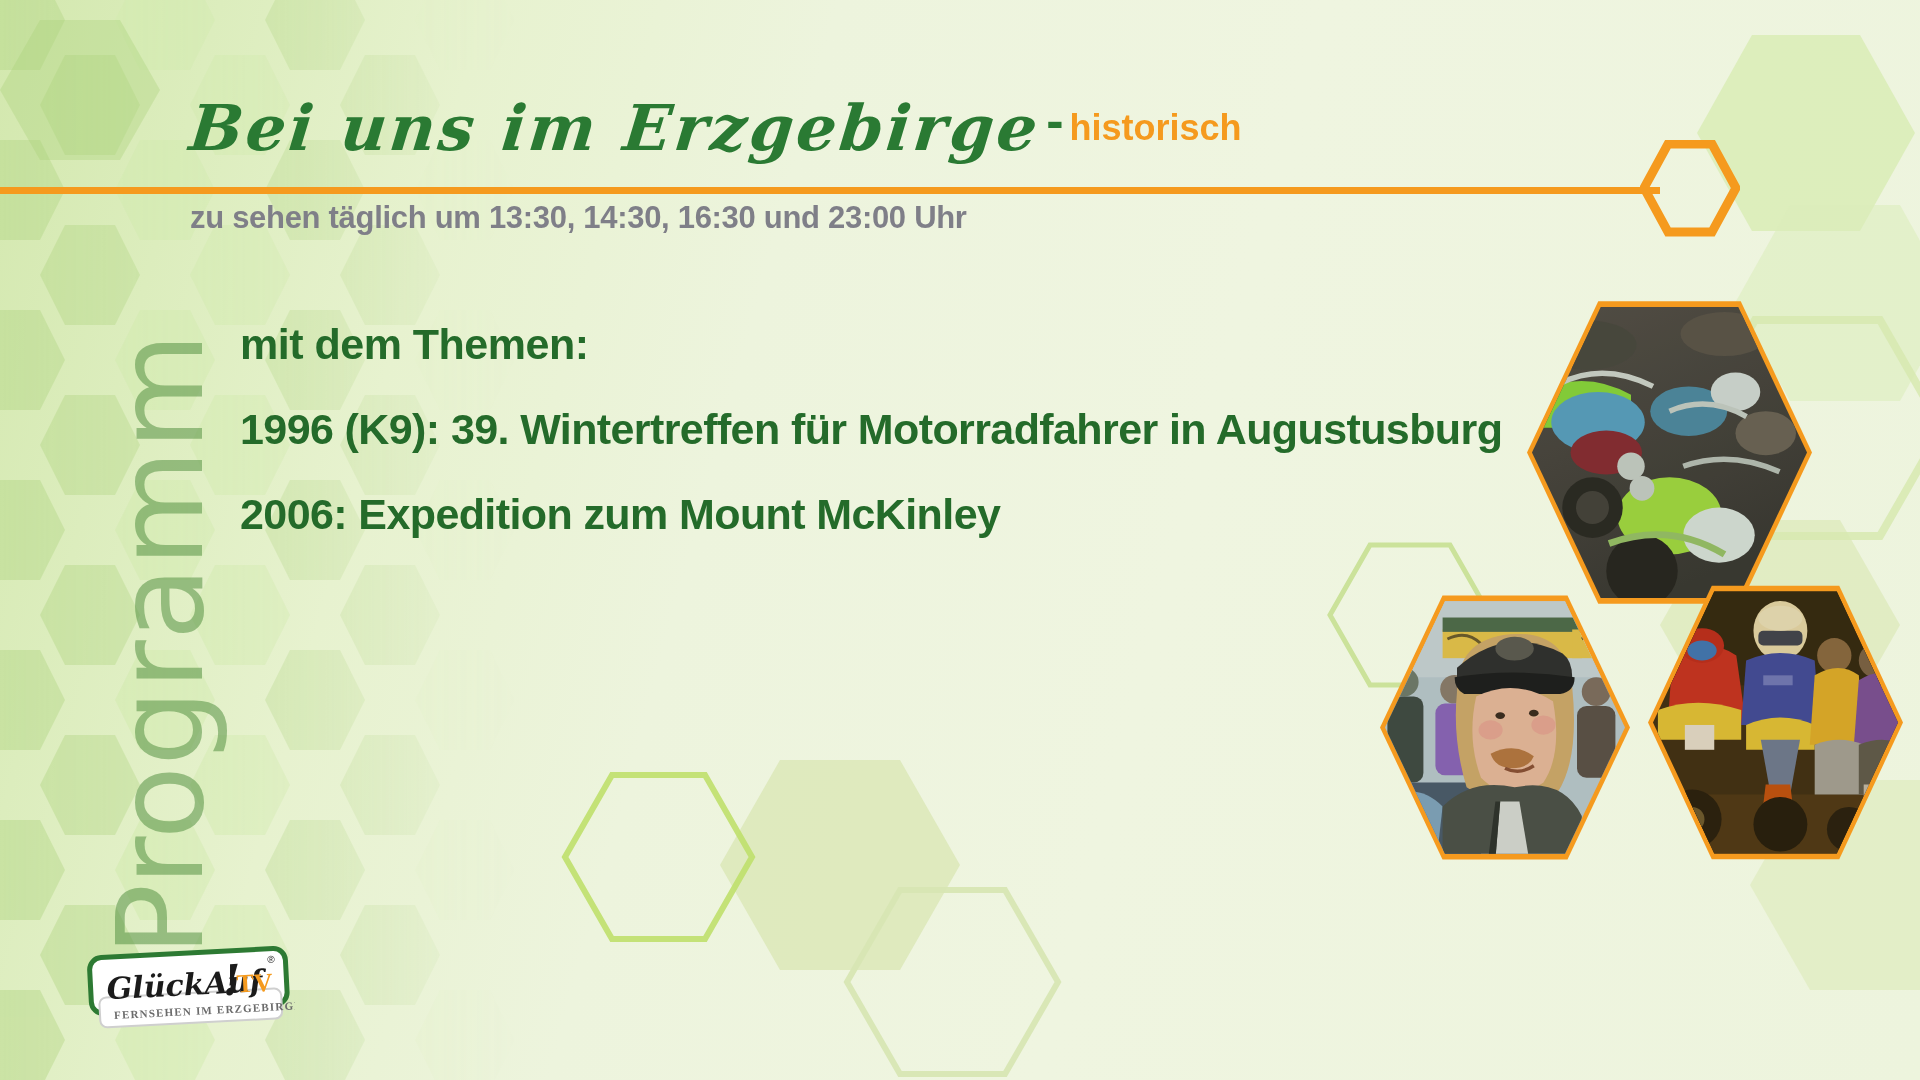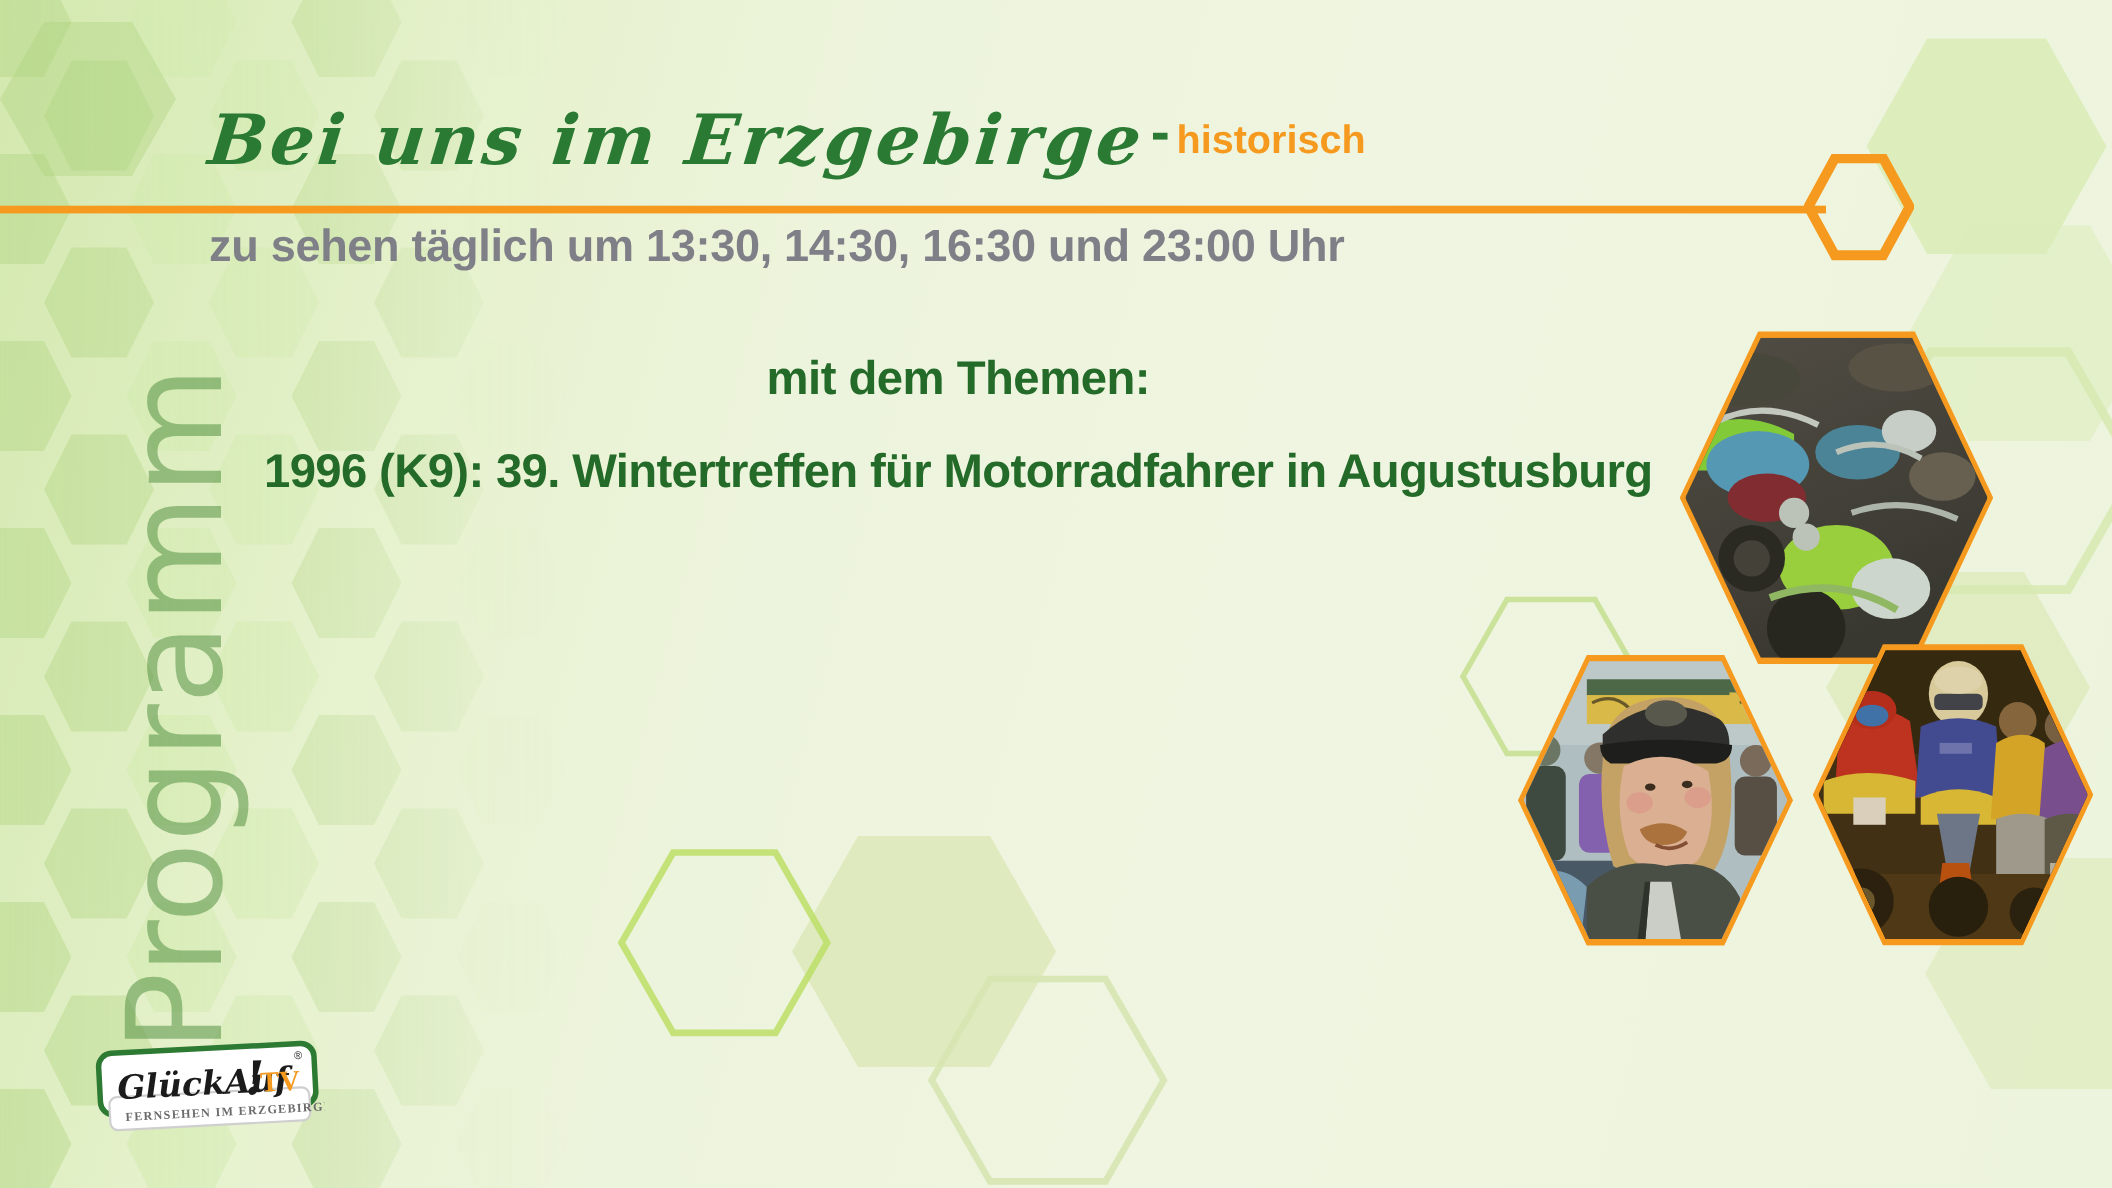--- a/index.html
+++ b/index.html
@@ -57,21 +57,21 @@
     font-family:"Liberation Sans", sans-serif;
     font-weight:bold;
     font-size:36px;
     color:#f59a1e;
     vertical-align:10px;
     letter-spacing:0px;
   }
   .subtitle {
     position:absolute;
     left:190px; top:200px;
-    font-size:41px;
+    font-size:31px;
     font-weight:bold;
     color:#7f7f88;
     letter-spacing:-0.3px;
     white-space:nowrap;
   }
 
   
   .vertical-label {
     position:absolute;
     left:-190px;
@@ -81,21 +81,21 @@
     transform-origin: center center;
     font-size:120px;
     font-weight:400;
     color:rgba(86,146,67,0.55);
     letter-spacing:0px;
     text-align:center;
     font-family:"DejaVu Sans", sans-serif;
   }
 
   
-  .content { position:absolute; left:240px; top:320px;text-align:center; }
+  .content { position:absolute; left:240px; top:320px; }
   .lead {
     font-size:43px;
     font-weight:bold;
     color:#246b2a;
     letter-spacing:-0.5px;
     margin-bottom:36px;
   }
   .topic {
     font-size:43px;
     font-weight:bold;
@@ -239,20 +239,21 @@
 
   <div class="title-block">
     <span class="title-main">Bei uns im Erzgebirge</span><span class="title-dash">-</span><span class="title-accent">historisch</span>
   </div>
 
   <div class="subtitle">zu sehen täglich um 13:30, 14:30, 16:30 und 23:00 Uhr</div>
 
   <div class="content">
     <div class="lead">mit dem Themen:</div>
     <div class="topic">1996 (K9): 39. Wintertreffen für Motorradfahrer in Augustusburg</div>
+    <div class="topic">2006: Expedition zum Mount McKinley</div>
   </div>
 
   <div class="hexphoto" style="left:1527px; top:295px; width:285px; height:315px;">
     <div class="hexclip"></div>
     <div class="hexinner">
       <svg viewBox="0 0 100 110" preserveAspectRatio="none">
         <defs>
           <linearGradient id="g1" x1="0" y1="0" x2="0.4" y2="1">
             <stop offset="0%" stop-color="#57514a"></stop>
               <stop offset="100%" stop-color="#3a3833"></stop>

